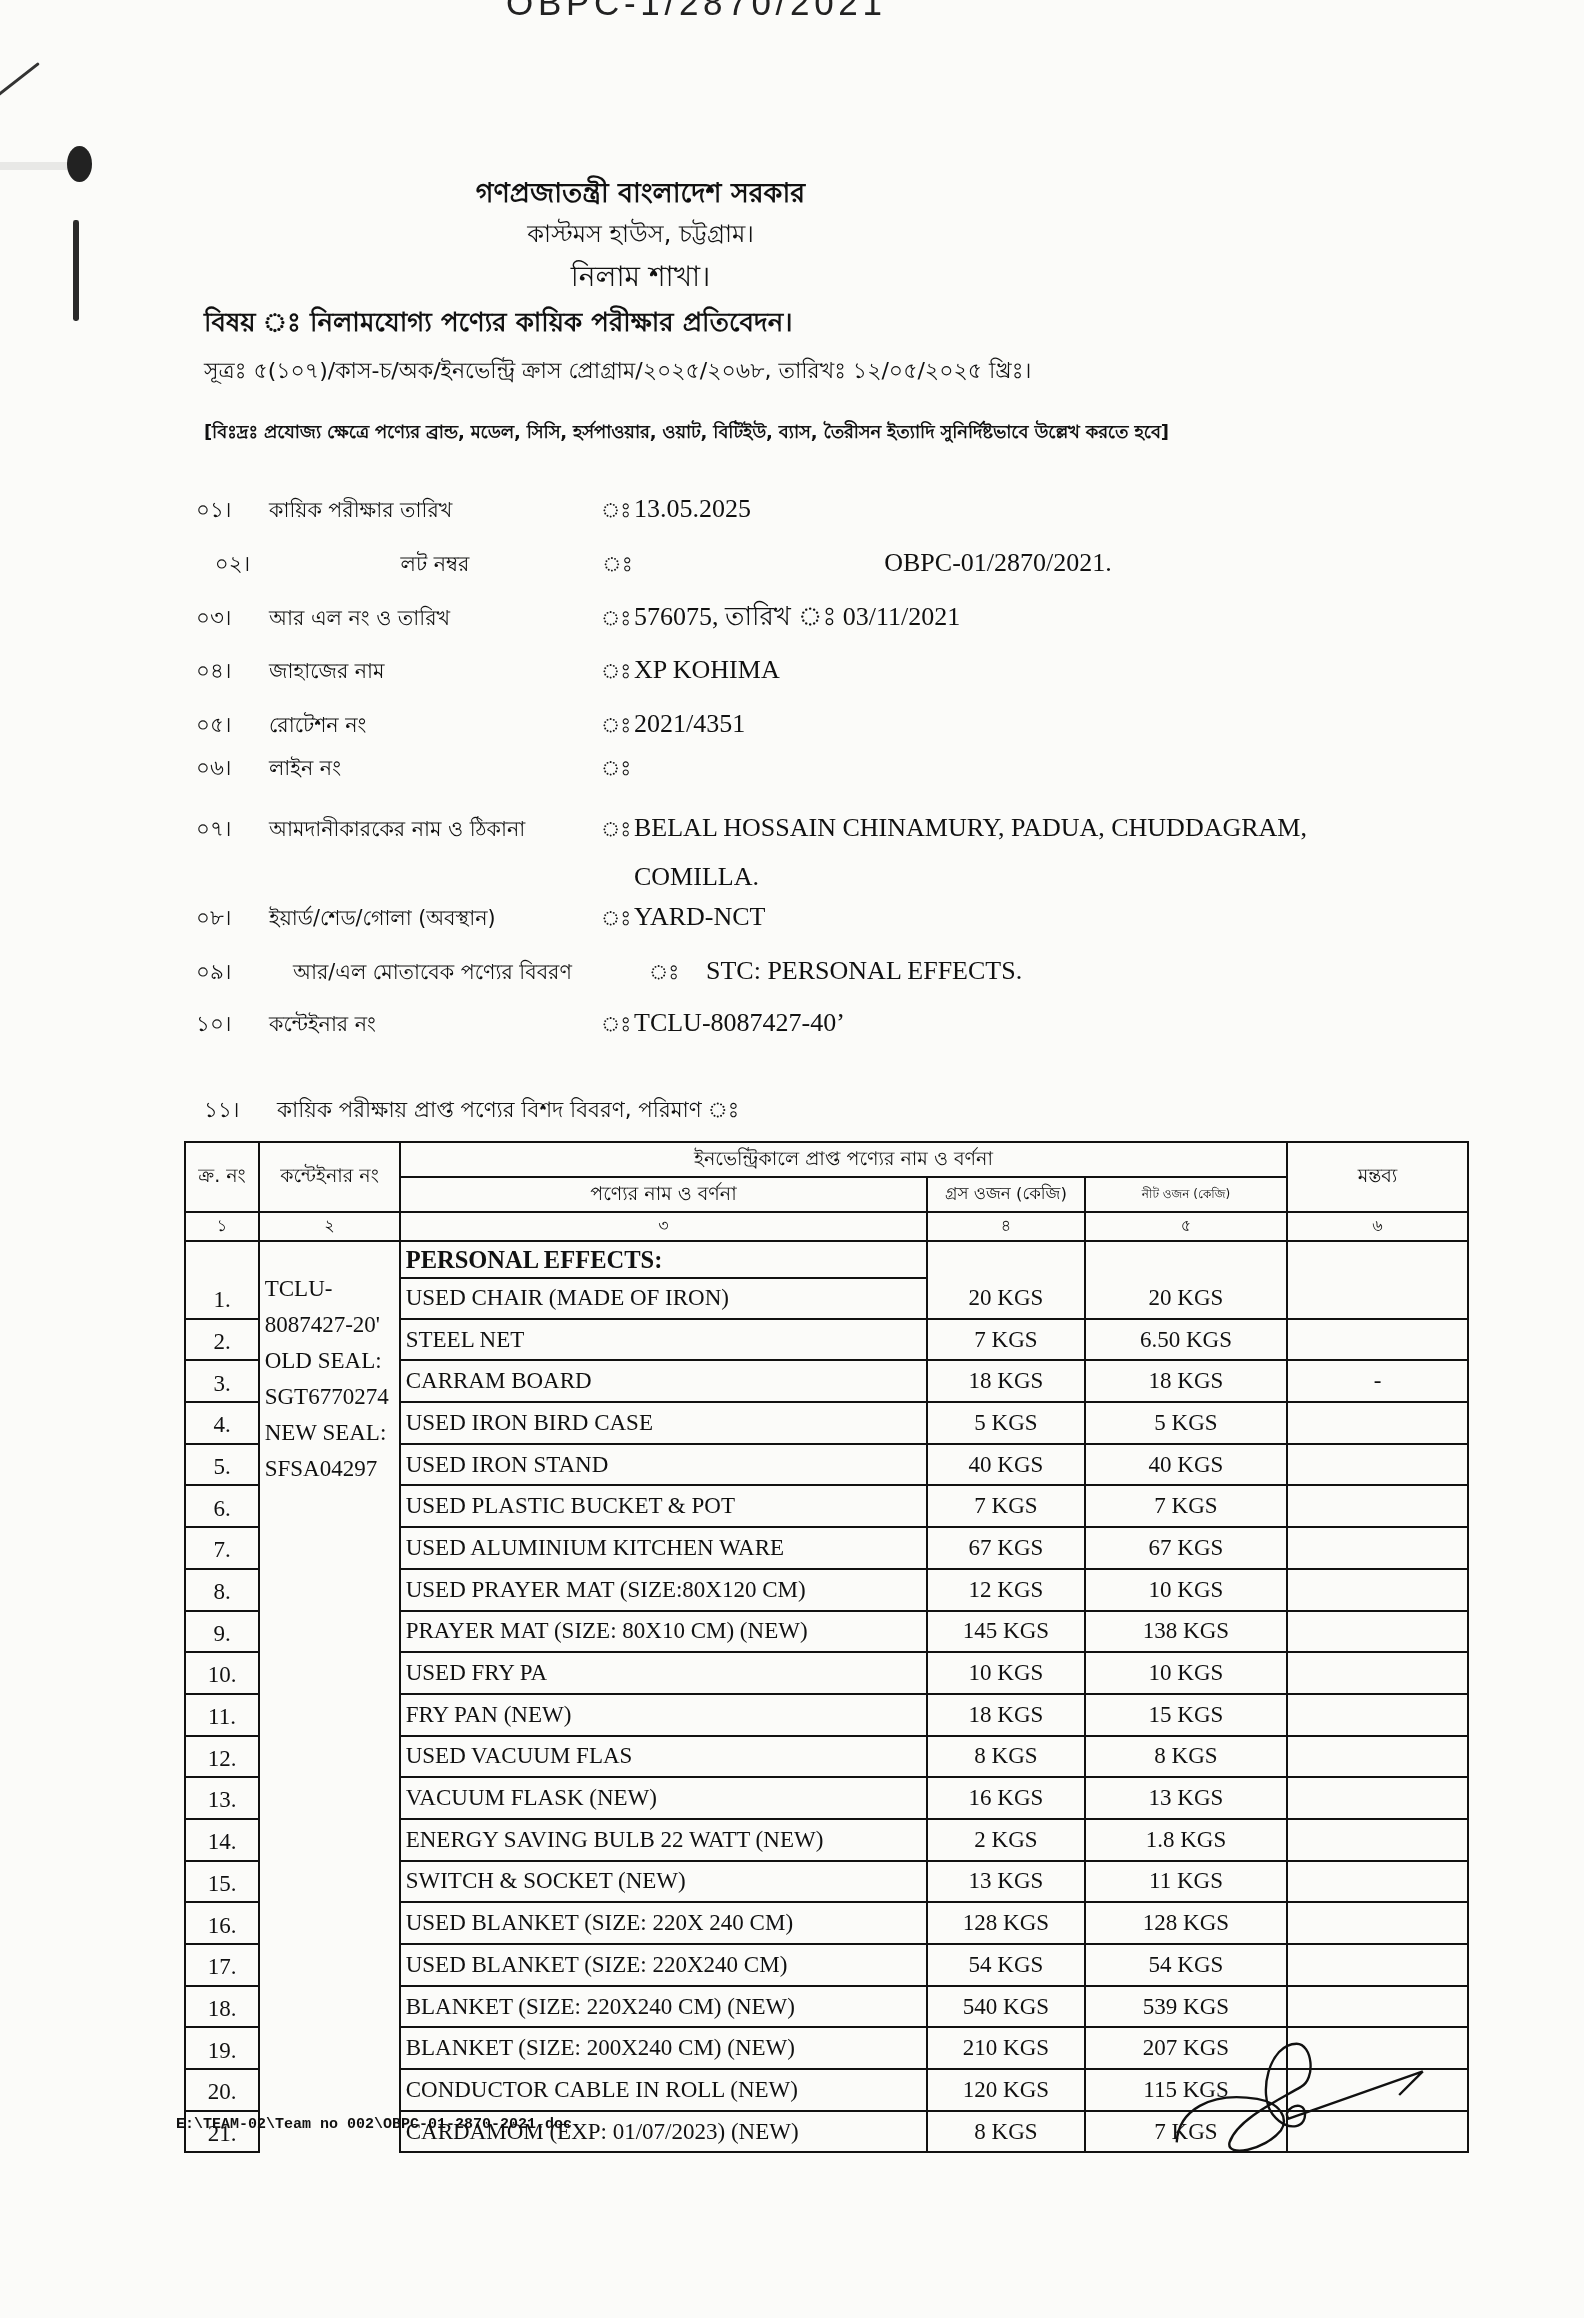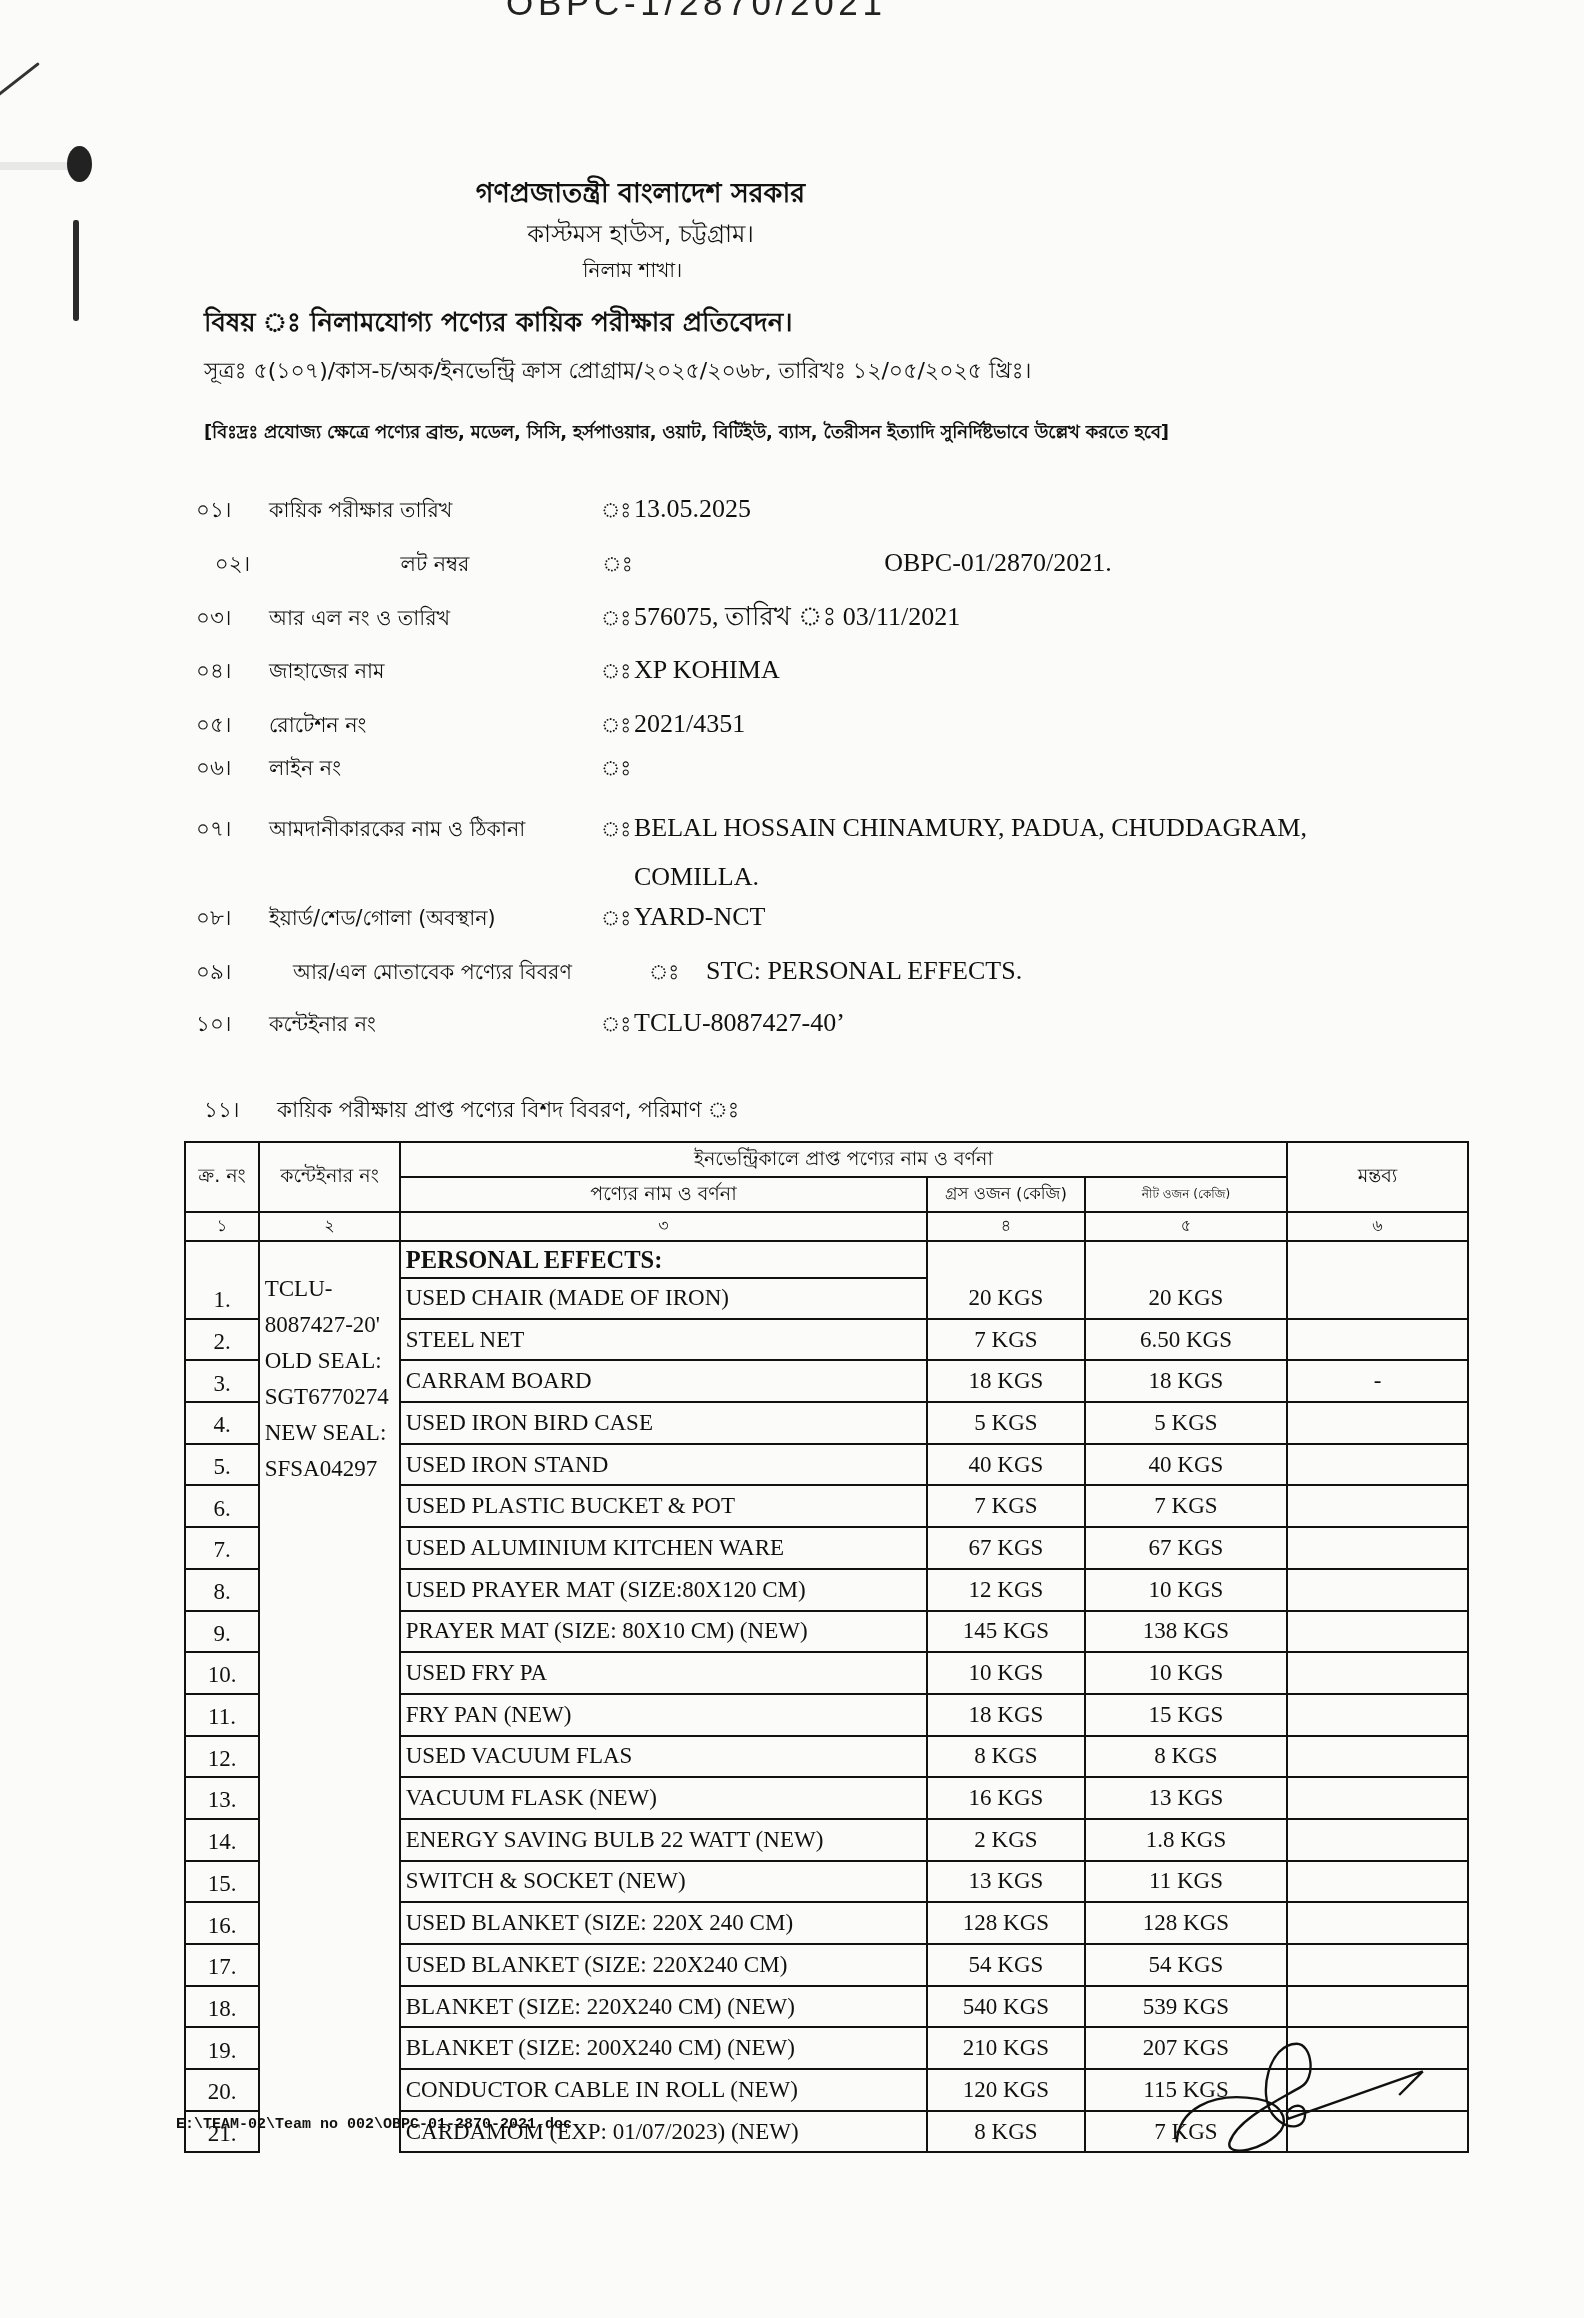--- a/index.html
+++ b/index.html
@@ -12,21 +12,21 @@
   .abs { position: absolute; }
   .top-hand { left: 506px; top: -17.4px; font-family: "Liberation Sans", sans-serif; font-size: 35px; color: #222; letter-spacing: 4.7px; }
   .staple1 { left: 11px; top: 62px; width: 3.2px; height: 71px; background: #333; transform: rotate(52deg); transform-origin: top left; border-radius: 2.4px; left: 38px; }
   .bind-dot { left: 67px; top: 146px; width: 25px; height: 36px; border-radius: 50%; background: #222; }
   .bind-thread { left: 0; top: 162px; width: 70px; height: 8px; background: #e8e8e6; }
   .staple2 { left: 73px; top: 220px; width: 6.3px; height: 101px; background: #2a2a2a; border-radius: 2.4px; }
 
   .hdr { left: 0; width: 1585px; text-align: center; font-family: "DejaVu Sans", sans-serif; }
   .hdr1 { top: 172px; font-size: 27px; font-weight: bold; left: 150px; }
   .hdr2 { top: 215px; font-size: 24px; left: 150px; }
-  .hdr3 { top: 255px; font-size: 20px; left: 142px; }
+  .hdr3 { top: 255px; font-size: 28px; left: 150px; }
   .subject { left: 204px; top: 302px; font-family: "DejaVu Sans", sans-serif; font-size: 26px; font-weight: bold; }
   .ref { left: 204px; top: 353px; font-family: "DejaVu Sans", sans-serif; font-size: 22px; }
   .note { left: 204px; top: 418px; font-family: "DejaVu Sans", sans-serif; font-size: 18px; font-weight: bold; letter-spacing: -0.2px; }
 
   .info-row { position: absolute; left: 196px; height: 40px; display: flex; align-items: baseline; font-size: 24.5px; }
   .info-num { width: 73px; font-family: "DejaVu Sans", sans-serif; font-size: 21.4px; }
   .info-label { width: 332px; font-family: "DejaVu Sans", sans-serif; font-size: 20.6px; }
   .info-colon { width: 33px; font-family: "DejaVu Sans", sans-serif; font-size: 20.6px; }
   .info-value { font-family: "Liberation Serif", serif; font-size: 26px; line-height: 49px; width: 728px; }
 

